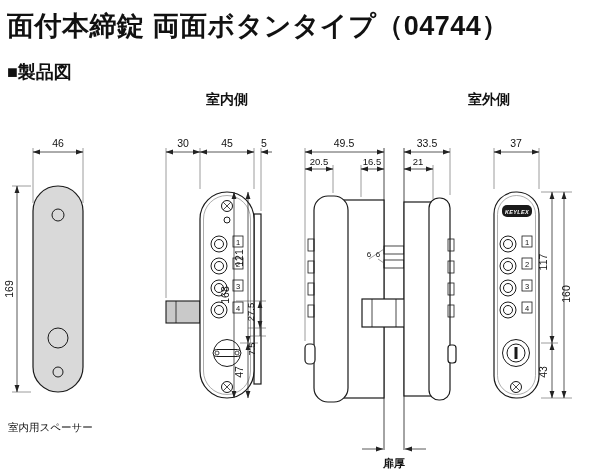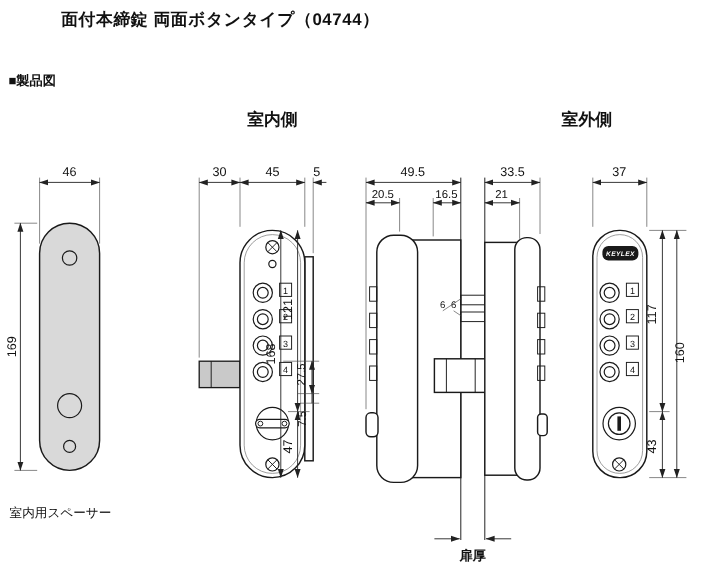--- a/index.html
+++ b/index.html
@@ -1,19 +1,19 @@
 <!DOCTYPE html>
 <html><head>
 <meta charset="utf-8">
 <style>
   html,body{margin:0;padding:0;background:#fff;}
   .page{position:relative;width:605px;height:474px;background:#ffffff;overflow:hidden;
         font-family:"Liberation Sans","DejaVu Sans",sans-serif;color:#111;}
-  .title{position:absolute;left:7px;top:8px;font-size:14px;font-weight:bold;letter-spacing:.5px;white-space:nowrap;margin-left:44px;}
-  .section{position:absolute;left:7px;top:60px;font-size:11px;font-weight:bold;}
+  .title{position:absolute;left:7px;top:8px;font-size:27px;font-weight:bold;letter-spacing:.5px;white-space:nowrap;}
+  .section{position:absolute;left:7px;top:60px;font-size:18px;font-weight:bold;}
   svg{position:absolute;left:0;top:0;}
   .outline{fill:#ffffff;stroke:#1a1a1a;stroke-width:1.2;}
   .inner{fill:none;stroke:#8a8a8a;stroke-width:.7;}
   .metal{fill:#c9c9c9;stroke:#1a1a1a;stroke-width:1.1;}
   .spacerfill{fill:#d9d9d9;stroke:#1a1a1a;stroke-width:1.2;}
   .hole{fill:none;stroke:#1a1a1a;stroke-width:1;}
   .thin{fill:none;stroke:#1a1a1a;stroke-width:.8;}
   .ext{stroke:#4a4a4a;stroke-width:.55;fill:none;}
   .dim{stroke:#222;stroke-width:.75;fill:none;}
   text{fill:#111;}

